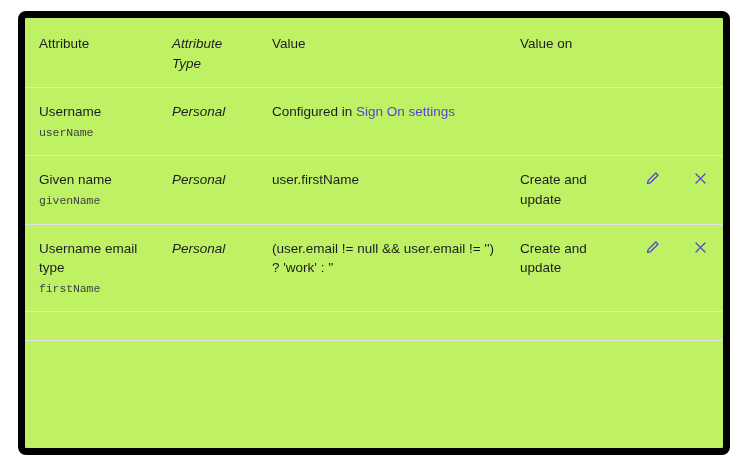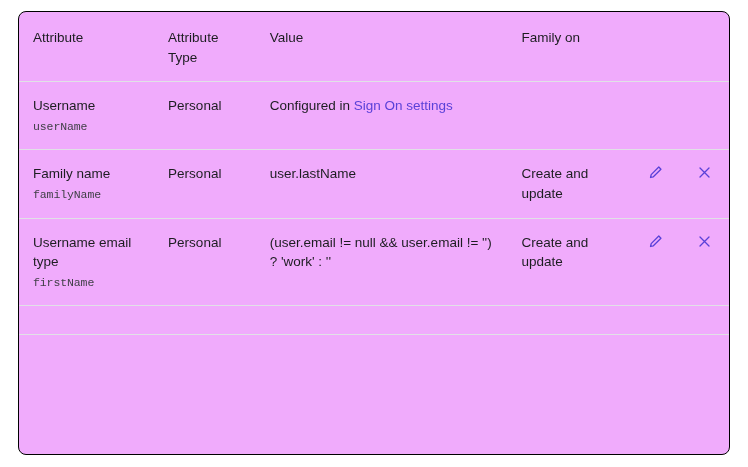--- a/index.html
+++ b/index.html
@@ -14,23 +14,23 @@
 
   .page {
     width: 748px;
     height: 467px;
     position: relative;
     box-sizing: border-box;
     padding: 11px 18px 11px 18px;
   }
 
   .card {
-    border: 1px solid #000000;
+    border: 7px solid #000000;
     border-radius: 8px;
-    background: #f0abfc;
+    background: #bef264;
     overflow: hidden;
     height: 444px;
     box-sizing: border-box;
   }
 
   table.attr-table {
     width: 100%;
     border-collapse: collapse;
     table-layout: fixed;
   }
@@ -55,21 +55,21 @@
 
   table.attr-table thead tr {
     border-bottom: 1px solid #e1e1e6;
   }
 
   table.attr-table tbody tr {
     border-bottom: 1px solid #e1e1e6;
   }
 
   .col-attr   { width: 135px; padding-left: 14px !important; }
-  .col-type   { width: 100px; }
+  .col-type   { width: 100px; font-style: italic; }
   .col-value  { width: 248px; }
   .col-apply  { width: 120px; }
   .col-edit   { width: 48px; }
   .col-del    { width: 48px; }
 
   .attr-label {
     display: block;
     color: #1d1d21;
     font-size: 13.5px;
   }
@@ -124,65 +124,65 @@
         <col class="col-value">
         <col class="col-apply">
         <col class="col-edit">
         <col class="col-del">
       </colgroup>
       <thead>
         <tr>
           <th class="col-attr">Attribute</th>
           <th class="col-type">Attribute Type</th>
           <th class="col-value">Value</th>
-          <th class="col-apply">Family on</th>
+          <th class="col-apply">Value on</th>
           <th class="col-edit"></th>
           <th class="col-del"></th>
         </tr>
       </thead>
       <tbody>
 
         <tr>
           <td class="col-attr">
             <span class="attr-label">Username</span>
             <span class="attr-code">userName</span>
           </td>
           <td class="col-type">Personal</td>
           <td class="col-value">
             <span>Configured in </span><a class="link" href="#">Sign On settings</a>
           </td>
           <td class="col-apply"></td>
           <td class="col-edit"></td>
           <td class="col-del"></td>
         </tr>
 
-
         <tr>
           <td class="col-attr">
-            <span class="attr-label">Family name</span>
-            <span class="attr-code">familyName</span>
+            <span class="attr-label">Given name</span>
+            <span class="attr-code">givenName</span>
           </td>
           <td class="col-type">Personal</td>
-          <td class="col-value">user.lastName</td>
+          <td class="col-value">user.firstName</td>
           <td class="col-apply">Create and update</td>
           <td class="col-edit icon-cell">
             <span class="icon-btn">
               <svg width="15" height="15" viewBox="0 0 16 16" fill="none" stroke="#5a41d8" stroke-width="1.4" stroke-linecap="round" stroke-linejoin="round">
                 <path d="M11.5 2.2l2.3 2.3-8.1 8.1-3 0.7 0.7-3z"></path>
               </svg>
             </span>
           </td>
           <td class="col-del icon-cell">
             <span class="icon-btn">
               <svg width="15" height="15" viewBox="0 0 16 16" fill="none" stroke="#5a41d8" stroke-width="1.4" stroke-linecap="round">
                 <path d="M3.2 3.2l9.6 9.6M12.8 3.2l-9.6 9.6"></path>
               </svg>
             </span>
           </td>
         </tr>
+
 
 
         <tr>
           <td class="col-attr">
             <span class="attr-label">Username email type</span>
             <span class="attr-code">firstName</span>
           </td>
           <td class="col-type">Personal</td>
           <td class="col-value">(user.email != null &amp;&amp; user.email != '') ? 'work' : ''</td>
           <td class="col-apply">Create and update</td>

